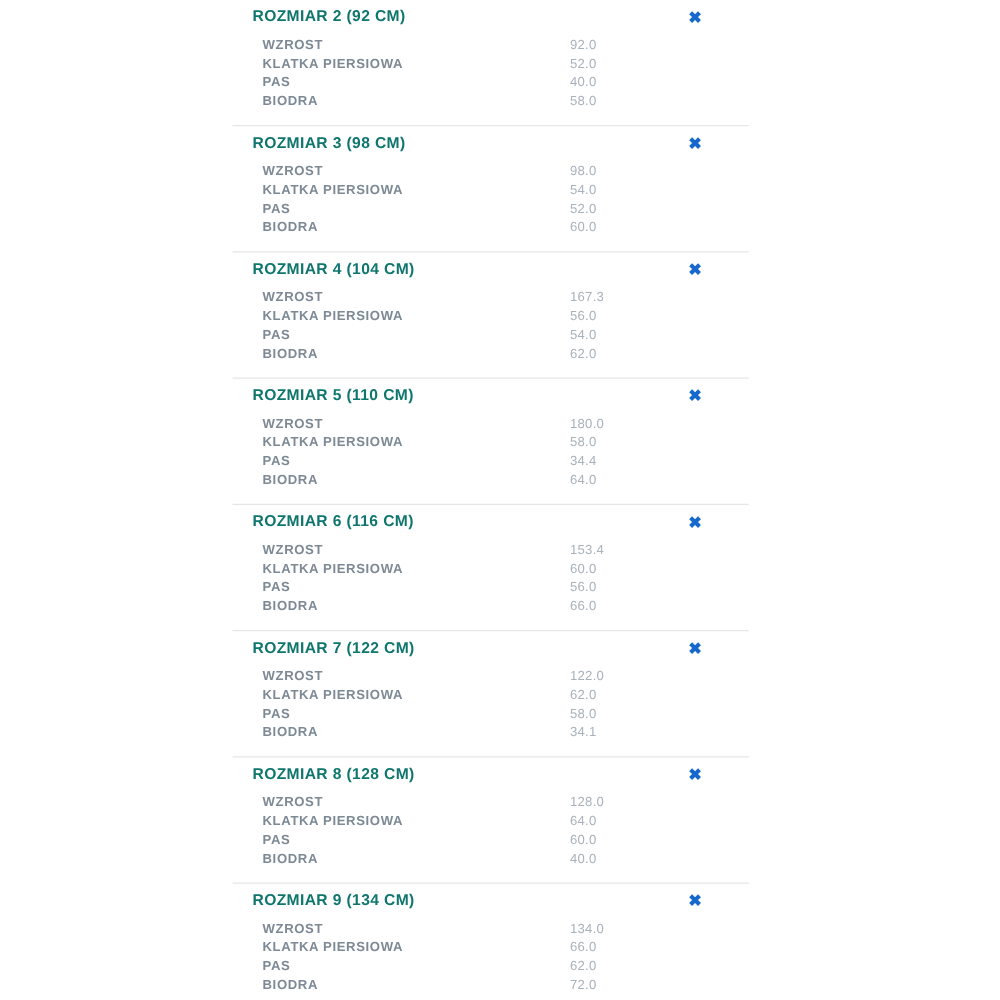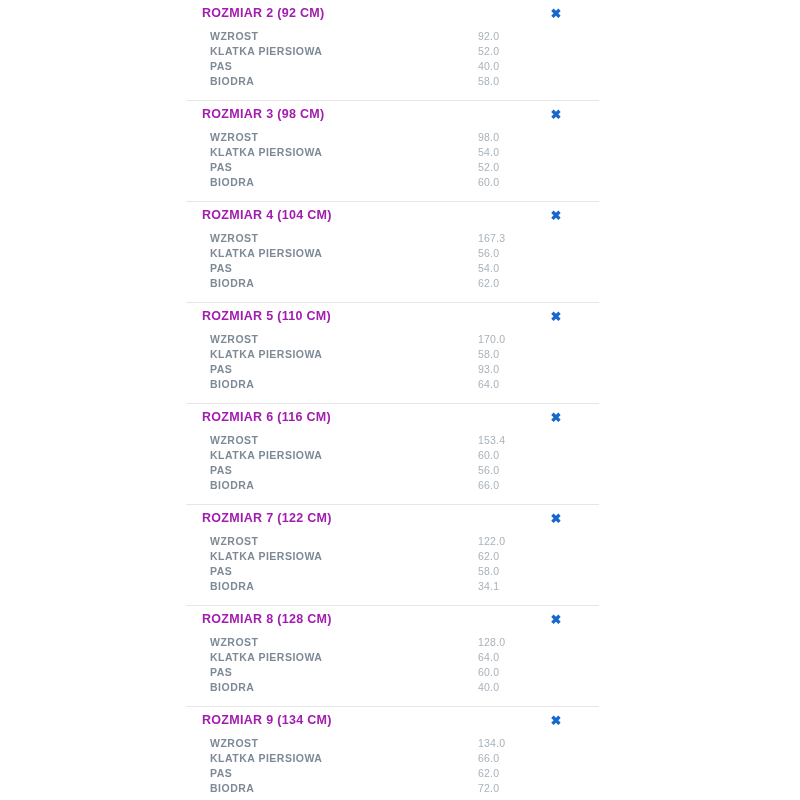--- a/index.html
+++ b/index.html
@@ -27,21 +27,21 @@
     display: flex;
     align-items: center;
     justify-content: space-between;
     padding: 6px 0 6px 16px;
     height: 26px;
     box-sizing: border-box;
   }
   .size-title {
     font-size: 12.5px;
     font-weight: bold;
-    color: #a21caf;
+    color: #0f766e;
     letter-spacing: 0.3px;
     text-transform: uppercase;
   }
   .close-icon {
     width: 22px;
     text-align: center;
     color: #1668cd;
     font-size: 13px;
     font-weight: bold;
     line-height: 1;
@@ -49,21 +49,20 @@
     user-select: none;
     margin-right: 32px;
   }
   .attr-table {
     padding: 4px 0 10px 0;
   }
   .attr-row {
     display: flex;
     align-items: baseline;
     height: 15px;
-    gap: 22px;
   }
   .attr-label {
     flex: 0 0 270px;
     padding-left: 24px;
     box-sizing: border-box;
     font-size: 10.5px;
     font-weight: bold;
     color: #7d8a96;
     letter-spacing: 0.5px;
     text-transform: uppercase;
@@ -156,29 +155,29 @@
   </div>
 
   <div class="size-block">
     <div class="size-header">
       <span class="size-title">ROZMIAR 5 (110 CM)</span>
       <span class="close-icon">✖</span>
     </div>
     <div class="attr-table">
       <div class="attr-row">
         <span class="attr-label">WZROST</span>
-        <span class="attr-value">170.0</span>
+        <span class="attr-value">180.0</span>
       </div>
       <div class="attr-row">
         <span class="attr-label">KLATKA PIERSIOWA</span>
         <span class="attr-value">58.0</span>
       </div>
       <div class="attr-row">
         <span class="attr-label">PAS</span>
-        <span class="attr-value">93.0</span>
+        <span class="attr-value">34.4</span>
       </div>
       <div class="attr-row">
         <span class="attr-label">BIODRA</span>
         <span class="attr-value">64.0</span>
       </div>
     </div>
   </div>
 
   <div class="size-block">
     <div class="size-header">

